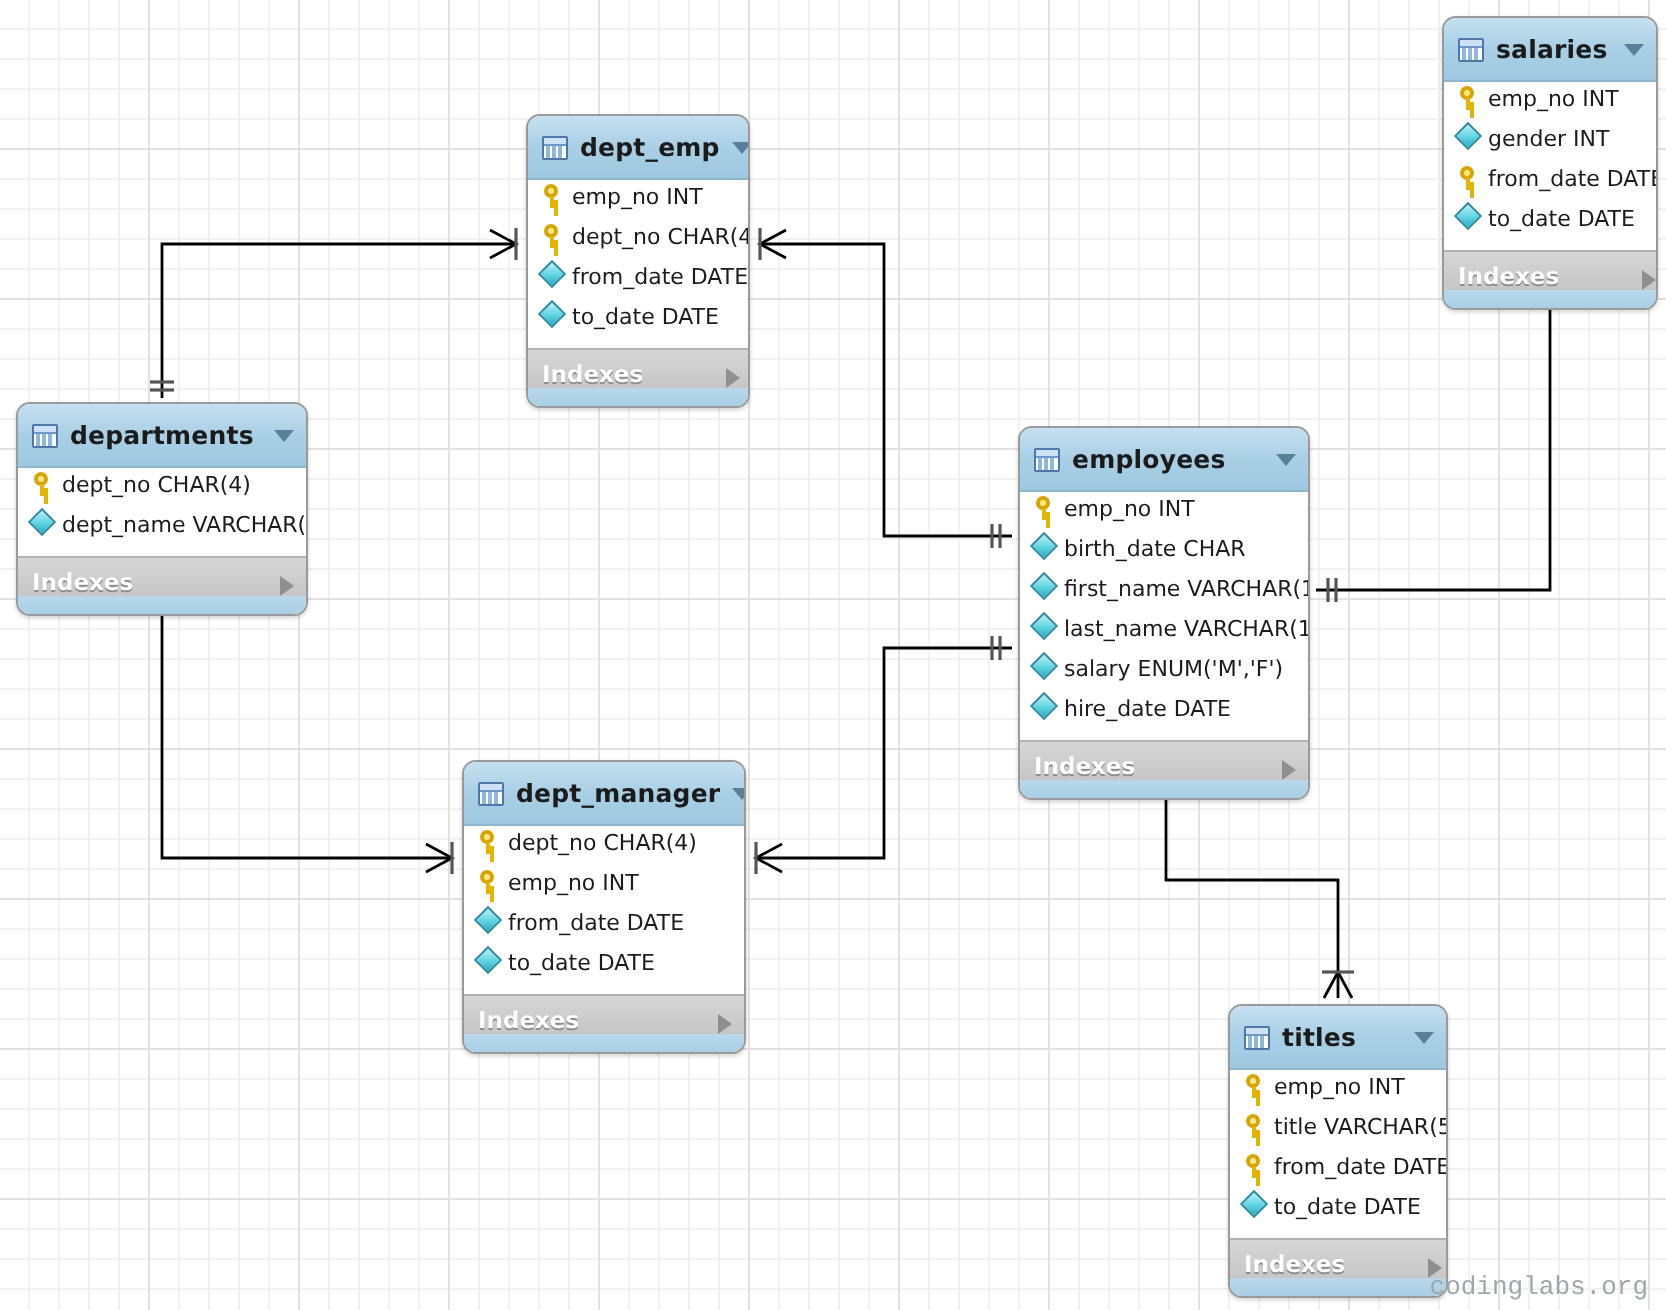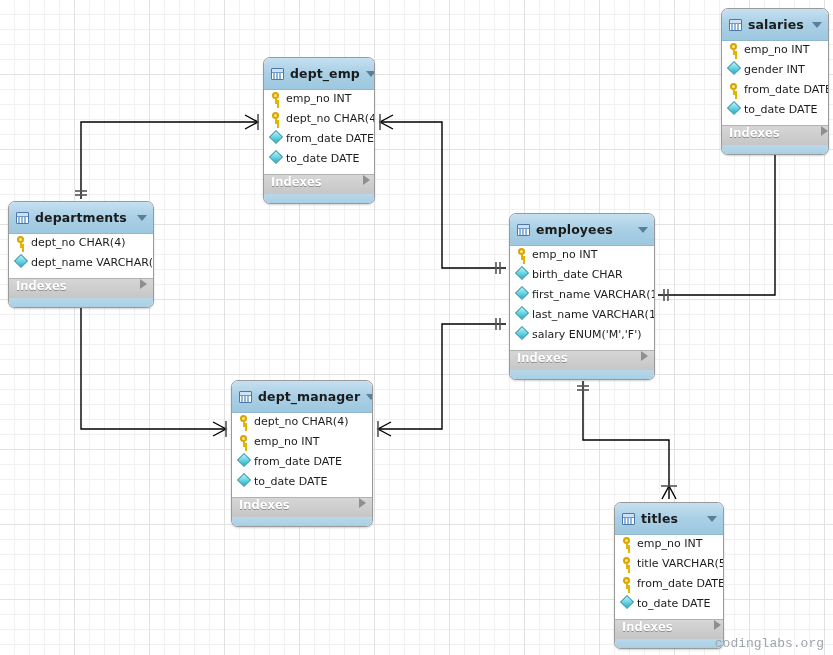--- a/index.html
+++ b/index.html
@@ -150,21 +150,21 @@
   .ic-wrap {
     width: 11px;
     display: flex;
     justify-content: center;
     align-items: center;
     flex: 0 0 auto;
   }
   .tbl-footer {
     height: 20px;
     display: flex;
-    align-items: flex-start;
+    align-items: flex-end;
     padding: 0 6px 0 7px;
     background: linear-gradient(to bottom, #d6d6d6 0%, #c6c6c6 100%);
     border-top: 1px solid #b2b2b2;
     box-sizing: border-box;
     gap: 41px;
   }
   .footer-label {
     flex: 1 1 auto;
     font-size: 11.5px;
     font-weight: bold;
@@ -346,20 +346,26 @@
               <span class="ic-diamond"></span>
             </span>
             <span class="field-name">last_name VARCHAR(16)</span>
           </div>
           <div class="field-row">
             <span class="ic-wrap">
               <span class="ic-diamond"></span>
             </span>
             <span class="field-name">salary ENUM('M','F')</span>
           </div>
+          <div class="field-row">
+            <span class="ic-wrap">
+              <span class="ic-diamond"></span>
+            </span>
+            <span class="field-name">hire_date DATE</span>
+          </div>
         </div>
         <div class="tbl-footer">
           <span class="footer-label">Indexes</span>
           <span class="caret-right"></span>
         </div>
         <div class="tbl-strip"></div>
       </div>
       <div class="table-box" style="left: 721px; top: 8px; width: 108px;">
         <div class="tbl-header">
           <span class="tbl-icon"></span>

